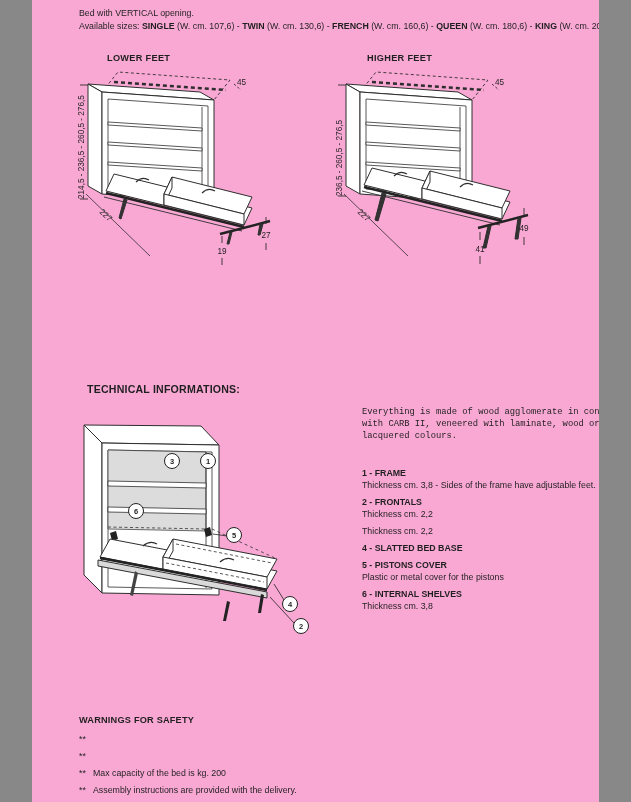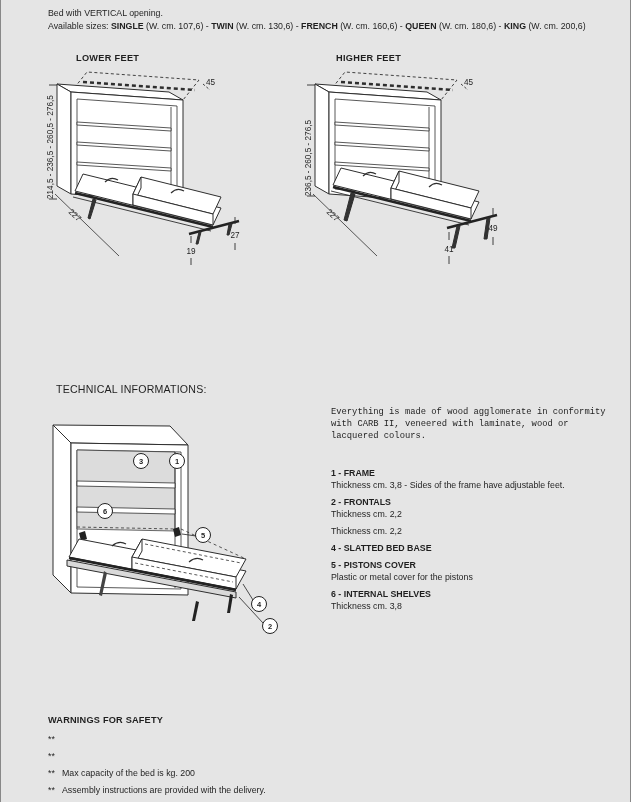--- a/index.html
+++ b/index.html
@@ -1,28 +1,28 @@
 <!DOCTYPE html>
 <html><head>
 <meta charset="utf-8">
 <style>
   * { margin:0; padding:0; box-sizing:border-box; }
   html,body { background:#888; }
   .page {
-    position:relative; width:629px; height:802px; margin:0 auto;
-    background:#e5e5e5; overflow:hidden;
+    position:relative; width:567px; height:802px; margin:0 auto;
+    background:#f9a8d4; overflow:hidden;
     font-family:"Liberation Sans","DejaVu Sans",sans-serif;
     color:#1f1f1f;
   }
   .abs { position:absolute; }
   .body-txt { font-size:8.8px; line-height:13px; }
   .nowrap { white-space:nowrap; }
   .b { font-weight:bold; }
   .diagram-title { font-size:9.2px; font-weight:bold; letter-spacing:.3px; }
-  .section-title { font-size:10.6px; font-weight:normal; letter-spacing:.2px; }
+  .section-title { font-size:10.6px; font-weight:bold; letter-spacing:.2px; }
   .tech-col { width:284px; font-size:8.8px; line-height:12px; }
   .tech-intro { margin-bottom:25px;font-family:Liberation Mono, monospace; }
   .tech-item { margin-bottom:5px; }
   .tech-item .t { font-weight:bold; }
   .mattress { margin-top:13px; }
   .warn { width:565px; font-size:8.8px; line-height:12px; }
   .warn-h { font-weight:bold; font-size:9.2px; margin-bottom:7px; letter-spacing:.2px;margin-top:16px; }
   .warn-item { display:flex; margin-bottom:5px; }
   .warn-mark { width:14px; flex:none; }
   svg { display:block; }

